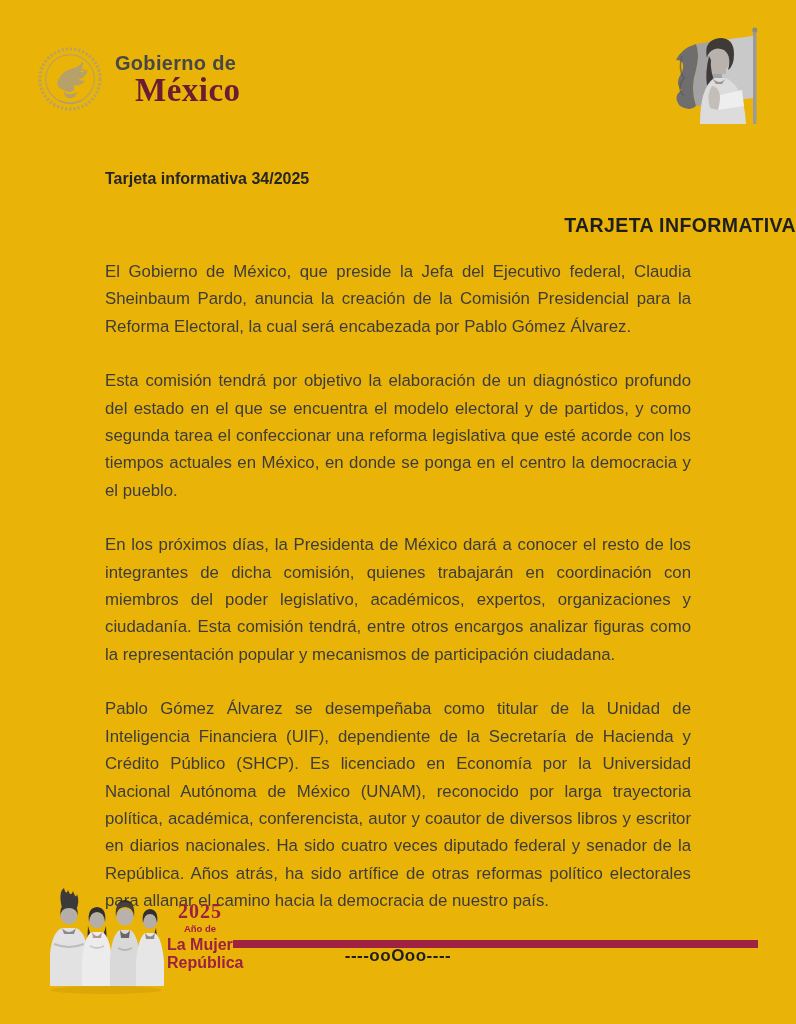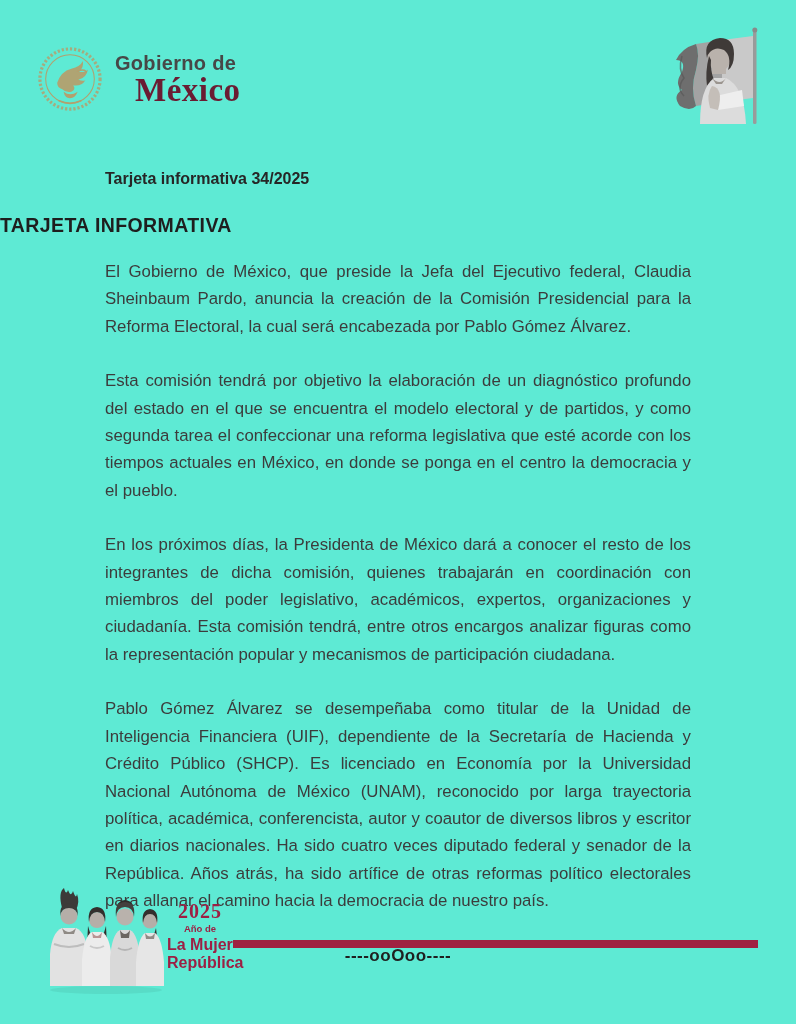--- a/index.html
+++ b/index.html
@@ -2,21 +2,21 @@
 <html lang="es"><head>
 <meta charset="utf-8">
 <title>Tarjeta Informativa</title>
 <style>
   * { margin:0; padding:0; box-sizing:border-box; }
   html,body { background:#e9e9e9; }
   .page {
     position:relative;
     width:796px; height:1024px;
     margin:0 auto;
-    background:#5eead4;
+    background:#eab308;
     font-family:"Liberation Sans","DejaVu Sans",sans-serif;
     color:#3c3c3c;
     overflow:hidden;
   }
 
   
   .brand {
     position:absolute; left:38px; top:42px;
     display:flex; align-items:center; gap:13px;
   }
@@ -38,21 +38,21 @@
   .dateline {
     position:absolute; top:132px; right:106px;
     font-size:15px; color:#3a3a3a;
   }
   .reference {
     position:absolute; left:105px; top:170px;
     font-size:16px; font-weight:bold; color:#262626;
   }
   .doc-title {
     position:absolute; left:0; top:214px; width:100%;
-    text-align:left; font-size:19.5px; font-weight:bold; color:#1e1e1e;
+    text-align:right; font-size:19.5px; font-weight:bold; color:#1e1e1e;
     letter-spacing:0.4px;
   }
 
   
   .body-text {
     position:absolute; left:105px; top:258px; width:586px;
     font-size:16.8px; line-height:27.4px; text-align:justify; color:#3c3c3c;
   }
   .body-text p { margin-bottom:27px; }
   .closing {

